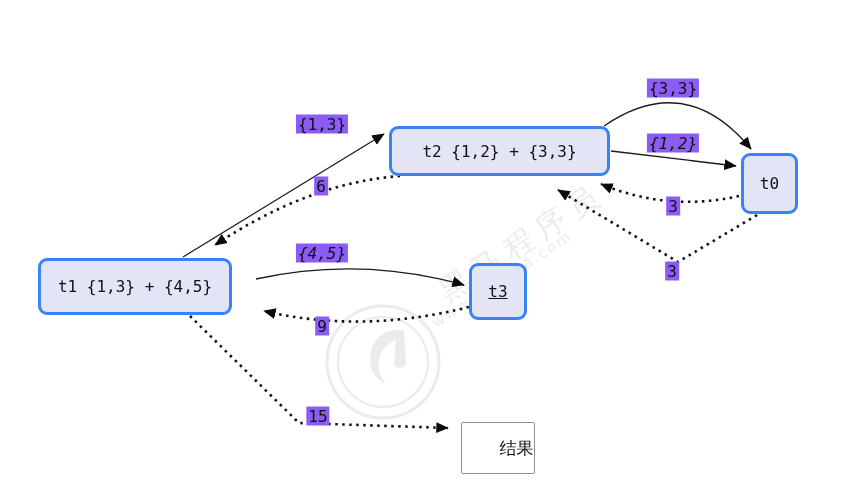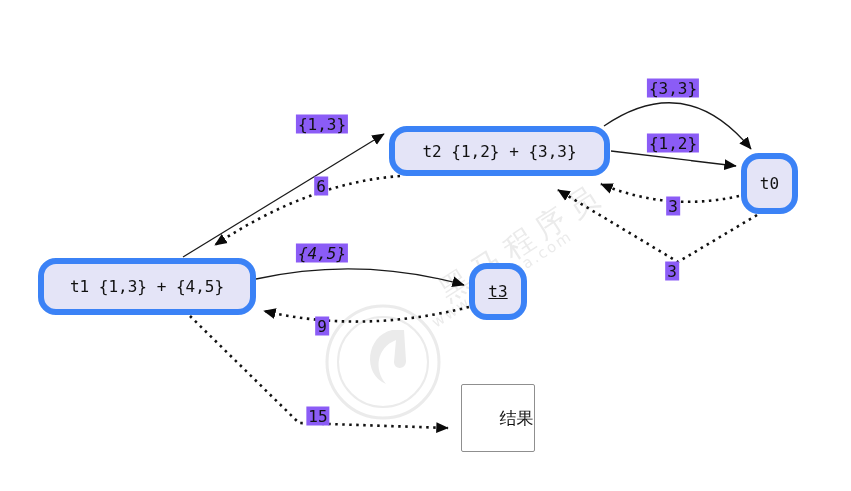--- a/index.html
+++ b/index.html
@@ -5,21 +5,21 @@
   html,body{margin:0;padding:0;background:#ffffff;}
   .canvas{
     position:relative;width:851px;height:491px;background:#ffffff;
     font-family:"DejaVu Sans Mono",monospace;overflow:hidden;
   }
   svg.layer{position:absolute;left:0;top:0;width:851px;height:491px;}
   .edge-solid{fill:none;stroke:#1a1a1a;stroke-width:1.3;}
   .edge-dotted{fill:none;stroke:#111111;stroke-width:2.6;stroke-dasharray:2.5 4.5;}
   .node{
     position:absolute;display:flex;align-items:center;justify-content:center;
-    background:#e4e4f7;border:6px solid #3b82f6;border-radius:18px;
+    background:#e4e4f7;border:3px solid #3b82f6;border-radius:9px;
     font-size:16px;color:#111;white-space:pre;box-sizing:border-box;
   }
   .node.plain{
     background:#ffffff;border:1px solid #8f8f8f;border-radius:2px;
     font-family:"DejaVu Sans",sans-serif;font-size:17px;
   }
   .edge-label{
     position:absolute;transform:translate(-50%,-50%);
     background:#8b5cf6;padding:0 2px;font-size:16px;color:#111;white-space:pre;
   }
@@ -51,43 +51,43 @@
     <path class="edge-dotted" d="M 400 176 Q 308 183 215 245" marker-end="url(#ah)"></path>
     <path class="edge-solid" d="M 256 279 Q 360 256 464 285" marker-end="url(#ah)"></path>
     <path class="edge-dotted" d="M 469 307 Q 362 334 264 311" marker-end="url(#ah)"></path>
     <path class="edge-solid" d="M 604 126 Q 686 70 751 149" marker-end="url(#ah)"></path>
     <path class="edge-solid" d="M 611 151 L 736 166" marker-end="url(#ah)"></path>
     <path class="edge-dotted" d="M 739 196 Q 668 212 601 184" marker-end="url(#ah)"></path>
     <path class="edge-dotted" d="M 757 215 L 678 262 L 558 190" marker-end="url(#ah)"></path>
     <path class="edge-dotted" d="M 190 316 L 299 423 L 448 428" marker-end="url(#ah)"></path>
   </svg>
 
-  <div class="node" style="left:38px;top:258px;width:218px;height:57px;">
+  <div class="node" style="left:38px;top:258px;width:194px;height:57px;">
     <span>t1 {1,3} + {4,5}</span>
   </div>
 
   <div class="node" style="left:389px;top:126px;width:221px;height:50px;">
     <span>t2 {1,2} + {3,3}</span>
   </div>
 
   <div class="node" style="left:469px;top:263px;width:58px;height:57px;text-decoration:underline;">
     <span>t3</span>
   </div>
 
   <div class="node" style="left:741px;top:153px;width:57px;height:61px;">
     <span>t0</span>
   </div>
 
-  <div class="node plain" style="left:461px;top:384px;width:74px;height:68px;padding-left:37px;">
+  <div class="node plain" style="left:461px;top:422px;width:74px;height:52px;padding-left:37px;">
     <span>结果</span>
   </div>
 
   <span class="edge-label" style="left:322px;top:124px;">{1,3}</span>
   <span class="edge-label" style="left:321px;top:186px;">6</span>
   <span class="edge-label" style="left:322px;top:253px;font-style:italic;">{4,5}</span>
   <span class="edge-label" style="left:322px;top:326px;">9</span>
   <span class="edge-label" style="left:673px;top:88px;">{3,3}</span>
-  <span class="edge-label" style="left:673px;top:143px;">{1,2}</span>
+  <span class="edge-label" style="left:673px;top:143px;font-style:italic;">{1,2}</span>
   <span class="edge-label" style="left:673px;top:206px;">3</span>
   <span class="edge-label" style="left:672px;top:271px;">3</span>
   <span class="edge-label" style="left:318px;top:416px;">15</span>
 
 </div>
 
 </body></html>

